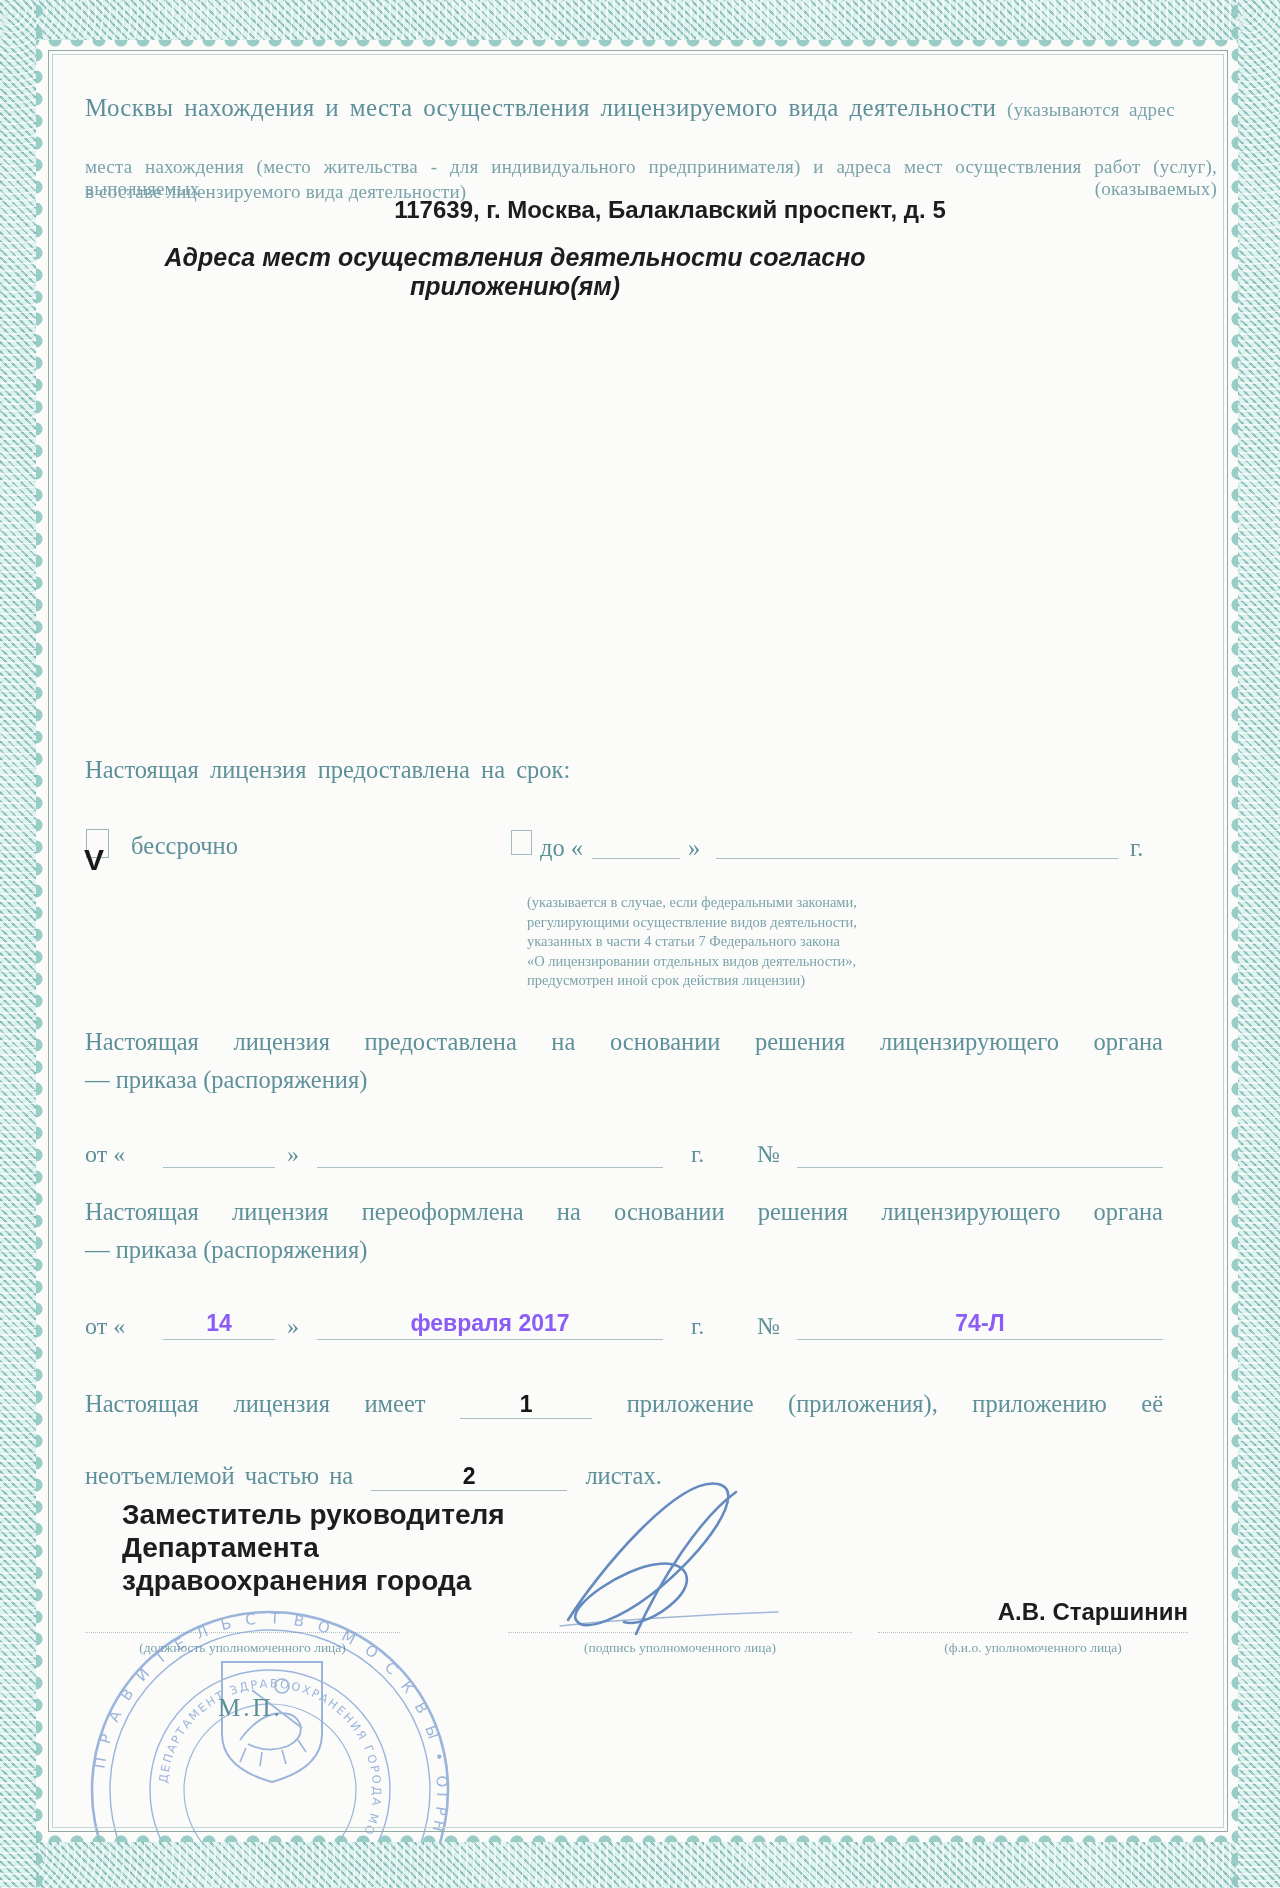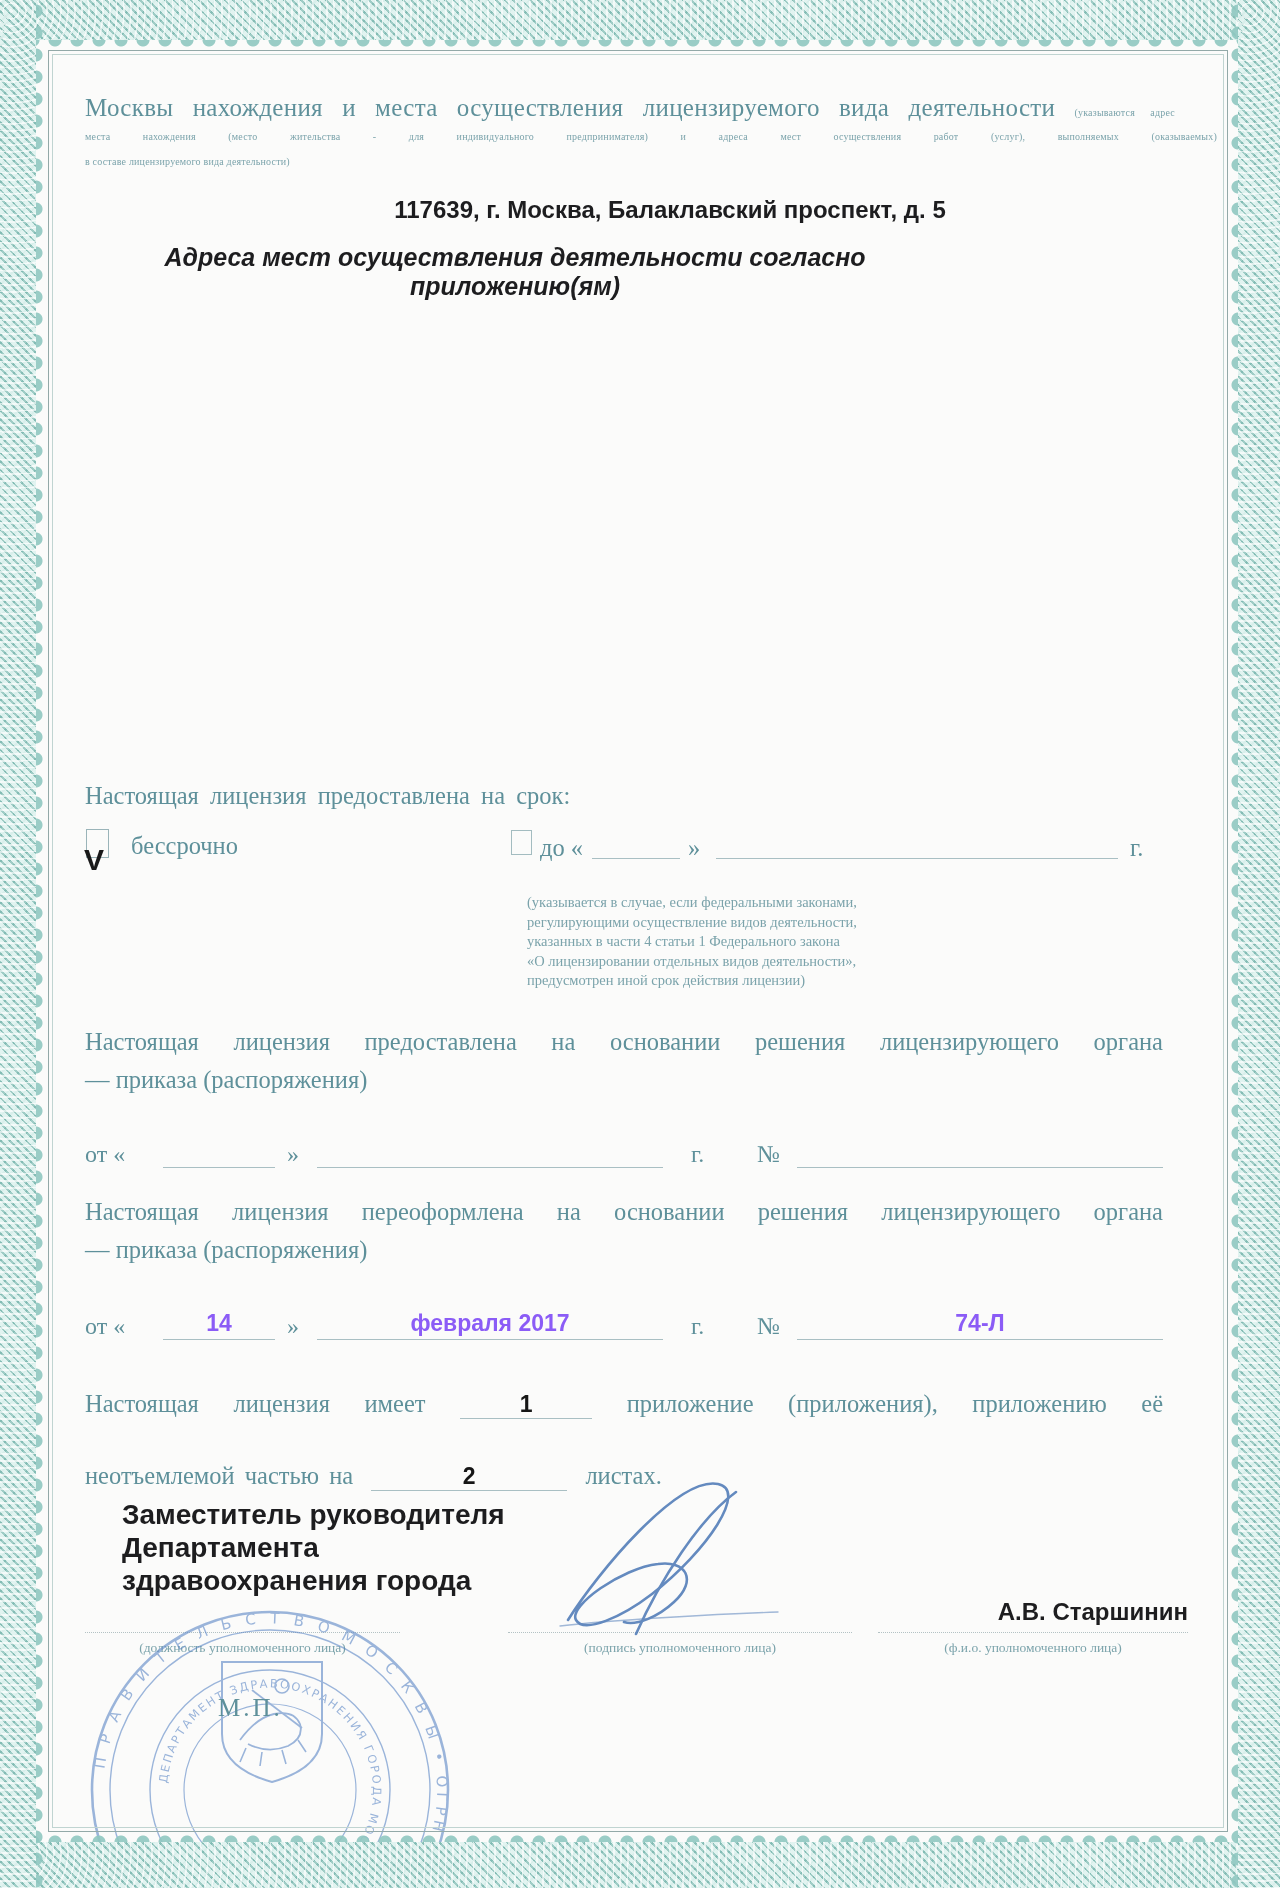--- a/index.html
+++ b/index.html
@@ -35,21 +35,21 @@
     background-size:9px 22px;background-repeat:repeat-y;}
   .frame1{position:absolute;left:48px;top:50px;right:52px;bottom:56px;border:1px solid #93a9a8;z-index:15;}
   .frame2{position:absolute;left:52px;top:54px;right:56px;bottom:60px;border:1px solid #c0d4d1;z-index:15;}
 
   
   .teal{color:#5e909a;}
   .teal-sm{color:#7ba3ab;}
   .abs{position:absolute;}
   .jl{text-align:justify;text-align-last:justify;}
   .serif-lg{font-size:25px;letter-spacing:.3px;}
-  .note-sm{font-size:10px;letter-spacing:.2px;}
+  .note-sm{font-size:19px;letter-spacing:.2px;margin-top:25px;}
   .boldsans{font-family:"Liberation Sans", sans-serif;font-weight:700;color:#1d1d1f;}
   .slot{display:inline-flex;align-items:flex-end;justify-content:center;
         border-bottom:1.5px solid #a9bfc3;vertical-align:baseline;
         font-family:"Liberation Sans", sans-serif;font-weight:700;color:#161616;}
   .fillrow{position:absolute;height:40px;}
   .fillrow .lab{position:absolute;bottom:4px;font-size:24px;color:#5e909a;}
   .fillrow .ln{position:absolute;bottom:4px;border-bottom:1.5px solid #a9bfc3;height:32px;
         display:flex;align-items:flex-end;justify-content:center;
         font-family:"Liberation Sans", sans-serif;font-weight:700;font-size:23px;color:#8b5cf6;padding-bottom:2px;}
   .caption{position:absolute;font-size:13.5px;color:#7ba3ab;text-align:center;}
@@ -62,37 +62,37 @@
 <div class="abs teal serif-lg jl" style="left:85px;top:94px;width:1090px;">
   <span>Москвы нахождения и места осуществления лицензируемого вида деятельности</span>
   <span class="note-sm teal-sm">(указываются адрес</span>
 </div>
 <div class="abs teal-sm note-sm jl" style="left:85px;top:131px;width:1132px;">места нахождения (место жительства - для индивидуального предпринимателя) и адреса мест осуществления работ (услуг), выполняемых (оказываемых)</div>
 <div class="abs teal-sm note-sm" style="left:85px;top:156px;">в составе лицензируемого вида деятельности)</div>
 
 <div class="abs boldsans" style="left:125px;top:196px;width:1090px;text-align:center;font-size:24px;">117639, г. Москва, Балаклавский проспект, д. 5</div>
 <div class="abs boldsans" style="left:85px;top:243px;width:860px;text-align:center;font-size:25px;font-style:italic;">Адреса мест осуществления деятельности согласно приложению(ям)</div>
 
-<div class="abs teal" style="left:85px;top:782px;font-size:24.5px;word-spacing:5px;">Настоящая лицензия предоставлена на срок:</div>
+<div class="abs teal" style="left:85px;top:756px;font-size:24.5px;word-spacing:5px;">Настоящая лицензия предоставлена на срок:</div>
 
 <div class="chk" style="left:86px;top:829px;width:21px;height:27px;"></div>
 <div class="abs" style="left:84px;top:843px;font-family:'Liberation Sans',sans-serif;font-weight:700;font-size:30px;color:#191919;">V</div>
 <div class="abs teal" style="left:131px;top:832px;font-size:24.5px;">бессрочно</div>
 
 <div class="chk" style="left:511px;top:830px;width:19px;height:23px;border-color:#a3bcc0;"></div>
 <div class="abs teal" style="left:540px;top:834px;font-size:24.5px;">до «</div>
 <div class="abs" style="left:592px;top:858px;width:88px;border-bottom:1.5px solid #a9bfc3;"></div>
 <div class="abs teal" style="left:688px;top:834px;font-size:24.5px;">»</div>
 <div class="abs" style="left:716px;top:858px;width:402px;border-bottom:1.5px solid #a9bfc3;"></div>
 <div class="abs teal" style="left:1130px;top:834px;font-size:24.5px;">г.</div>
 
 <div class="abs teal-sm" style="left:511px;top:893px;width:490px;font-size:14.5px;line-height:19.5px;margin-left:16px;">
   <div>(указывается в случае, если федеральными законами,</div>
   <div>регулирующими осуществление видов деятельности,</div>
-  <div>указанных в части 4 статьи 1 Федерального закона</div>
+  <div>указанных в части 4 статьи 7 Федерального закона</div>
   <div>«О лицензировании отдельных видов деятельности»,</div>
   <div>предусмотрен иной срок действия лицензии)</div>
 </div>
 
 <div class="abs teal jl" style="left:85px;top:1028px;width:1078px;font-size:24.5px;">Настоящая лицензия предоставлена на основании решения лицензирующего органа</div>
 <div class="abs teal" style="left:85px;top:1066px;font-size:24.5px;">— приказа (распоряжения)</div>
 
 <div class="fillrow" style="left:85px;top:1132px;width:1078px;">
   <span class="lab" style="left:0;">от «</span>
   <span class="ln" style="left:78px;width:112px;"></span>

